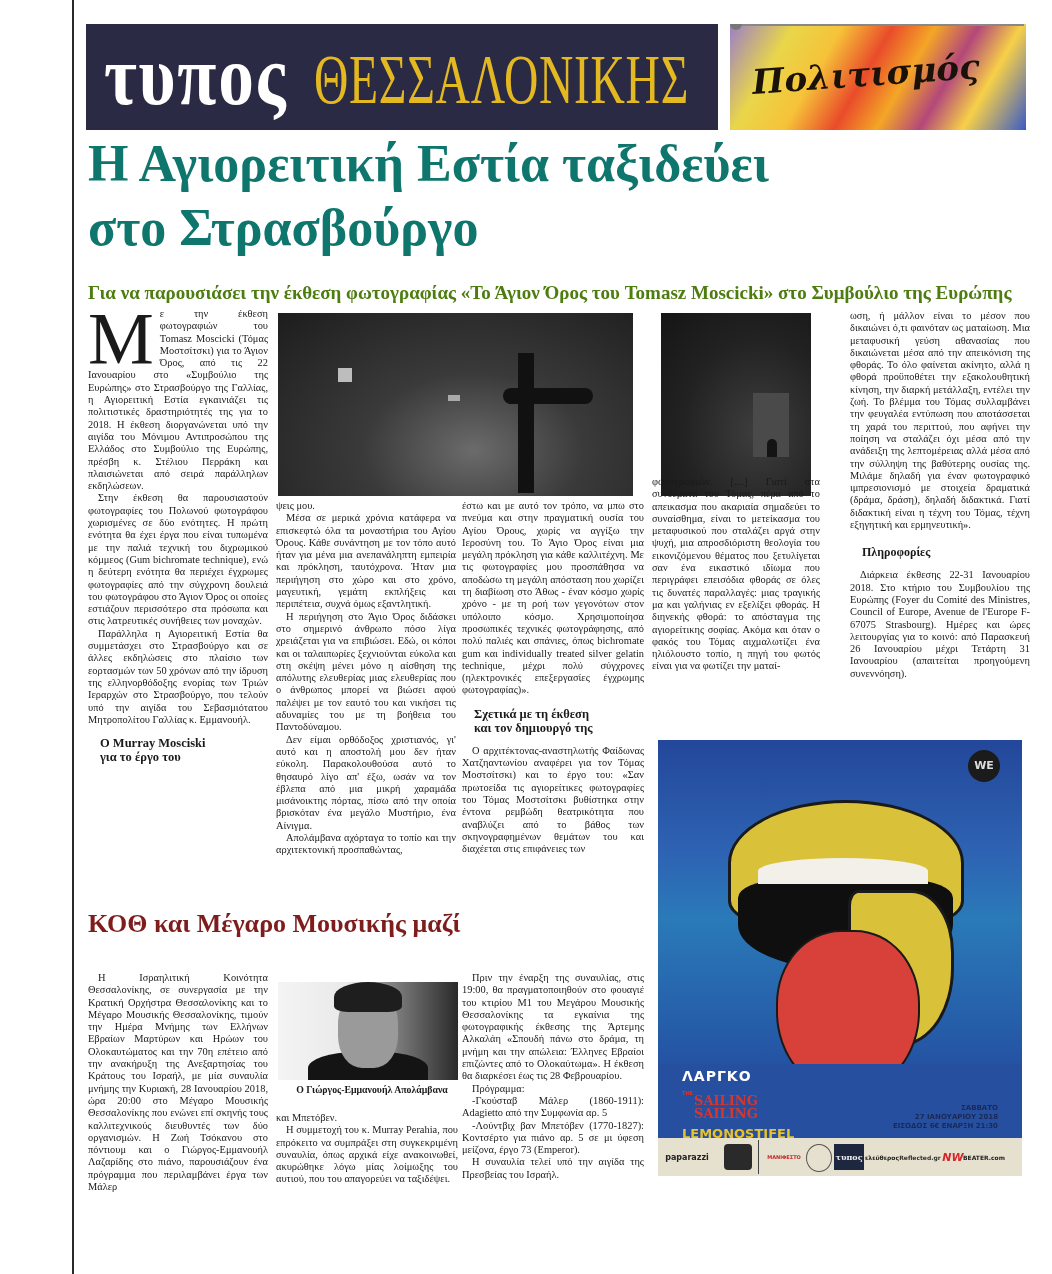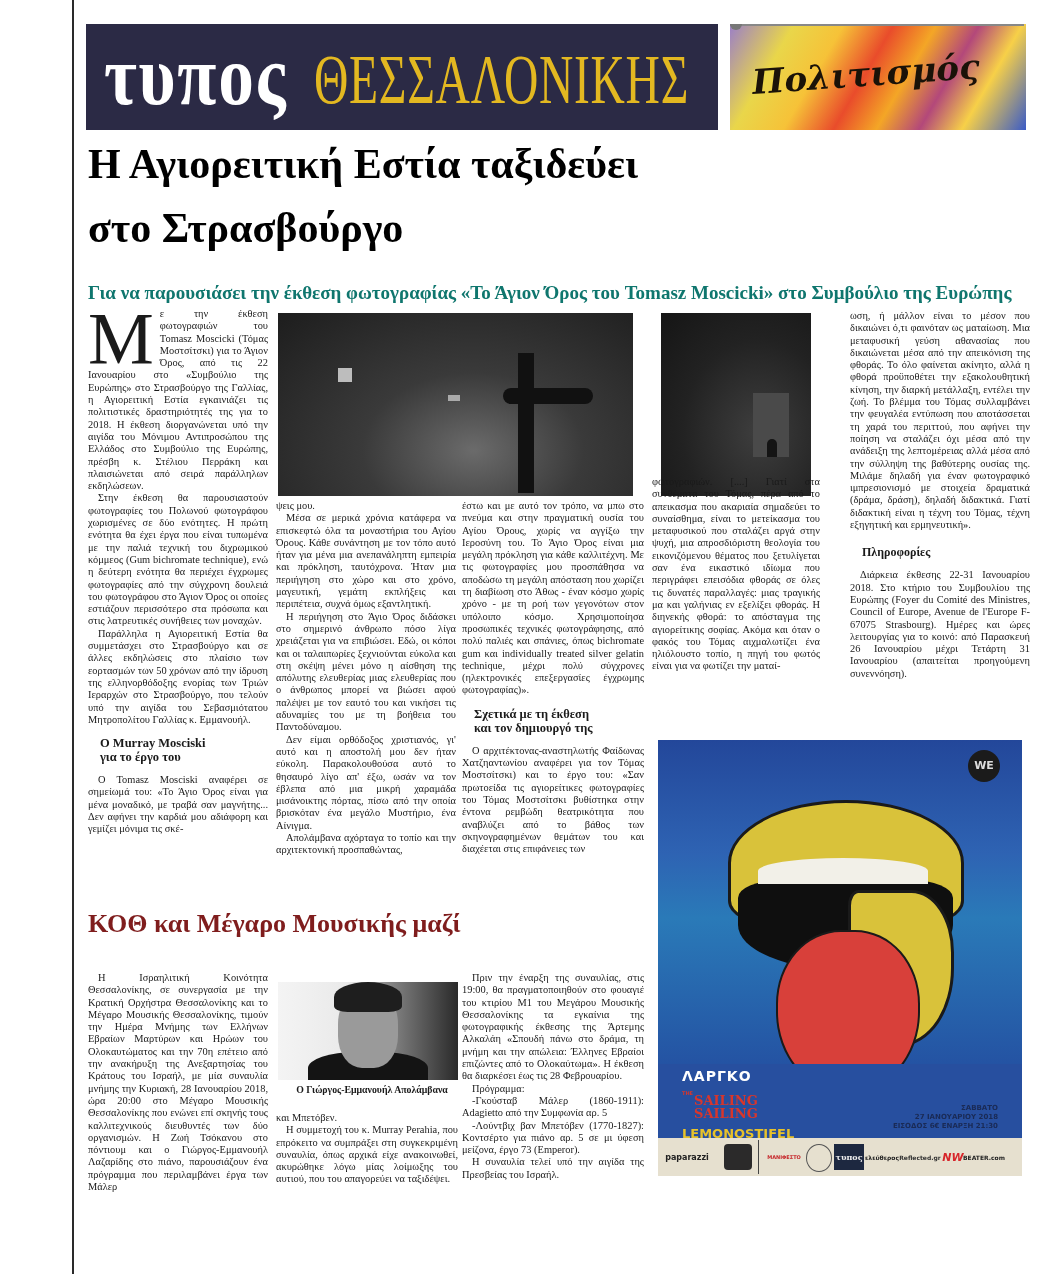--- a/index.html
+++ b/index.html
@@ -7,22 +7,22 @@
   .abs { position:absolute; }
   .leftrule { left:72px; top:0; width:2px; height:1274px; background:#2a2a2a; }
   .masthead { left:86px; top:24px; width:632px; height:106px; background:#2b2a45; }
   .mh-typos { position:absolute; left:18px; top:4px; font-family:"Liberation Serif", serif; font-weight:bold; font-size:84px; color:#ffffff; letter-spacing:2px; line-height:96px; transform:scaleX(0.85); transform-origin:left; }
   .mh-city { position:absolute; left:228px; top:14px; font-family:"Liberation Serif", serif; font-size:70px; color:#e3b821; line-height:84px; transform:scaleX(0.68); transform-origin:left; letter-spacing:1px; }
   .culture { left:730px; top:24px; width:296px; height:106px; overflow:hidden;
     background: linear-gradient(120deg, #9b7fc8 0%, #e9d64a 18%, #f6c238 32%, #e94c2b 46%, #f4a626 58%, #b3487a 70%, #f7d048 82%, #3a5bc7 100%); }
   .culture::before { content:""; position:absolute; left:-6px; top:-2px; width:300px; height:4px; background:#888; }
   .culture .dot { position:absolute; left:0; top:-6px; width:12px; height:12px; border-radius:50%; background:#777; }
   .culture-label { position:absolute; left:22px; top:30px; font-family:"DejaVu Serif", serif; font-style:italic; font-weight:bold; font-size:34px; color:#1a1208; transform:rotate(-4deg); }
-  .headline { left:88px; top:132px; width:760px; font-weight:bold; font-size:42px; line-height:64px; color:#000000; }
-  .subhead { left:88px; top:282px; width:960px; font-weight:bold; font-size:19px; color:#0f766e; white-space:nowrap; }
+  .headline { left:88px; top:132px; width:760px; font-weight:bold; font-size:52px; line-height:64px; color:#0f766e; }
+  .subhead { left:88px; top:282px; width:960px; font-weight:bold; font-size:19px; color:#4d7c0f; white-space:nowrap; }
   .col { font-size:10.4px; line-height:12.3px; text-align:justify; hyphens:auto; }
   .col p { margin:0; text-indent:10px; }
   .col p.noind { text-indent:0; }
   .dropcap { float:left; font-size:74px; line-height:58px; margin:2px 6px -2px 0; font-weight:normal; }
   .sect { font-weight:bold; font-size:12.5px; line-height:14px; margin:10px 0 10px 12px; }
   .photo1 { left:278px; top:313px; width:355px; height:183px; background: radial-gradient(ellipse at 55% 75%, #6b6b6b 0%, #3a3a3a 40%, #1d1d1d 100%); overflow:hidden; }
   .photo2 { left:661px; top:313px; width:150px; height:183px; background: radial-gradient(ellipse at 65% 65%, #3e3e3e 0%, #222 55%, #151515 100%); overflow:hidden; }
   .cross { position:absolute; background:#111; }
   .church { position:absolute; left:92px; top:80px; width:36px; height:64px; background:#4a4a4a; }
   .church-door { position:absolute; left:106px; top:126px; width:10px; height:18px; background:#141414; border-radius:5px 5px 0 0; }
@@ -65,21 +65,20 @@
 <div class="abs subhead">Για να παρουσιάσει την έκθεση φωτογραφίας «Το Άγιον Όρος του Tomasz Moscicki» στο Συμβούλιο της Ευρώπης</div>
 
 <div class="abs col" style="left:88px; top:308px; width:180px;">
   <p class="noind"><span class="dropcap">Μ</span><span>ε την έκθεση φωτογραφιών του Tomasz Moscicki (Τόμας Μοστσίτσκι) για το Άγιον Όρος, από τις 22 Ιανουαρίου στο «Συμβούλιο της Ευρώπης» στο Στρασβούργο της Γαλλίας, η Αγιορειτική Εστία εγκαινιάζει τις πολιτιστικές δραστηριότητές της για το 2018. Η έκθεση διοργανώνεται υπό την αιγίδα του Μόνιμου Αντιπροσώπου της Ελλάδος στο Συμβούλιο της Ευρώπης, πρέσβη κ. Στέλιου Περράκη και πλαισιώνεται από σειρά παράλληλων εκδηλώσεων.</span></p>
   <p>Στην έκθεση θα παρουσιαστούν φωτογραφίες του Πολωνού φωτογράφου χωρισμένες σε δύο ενότητες. Η πρώτη ενότητα θα έχει έργα που είναι τυπωμένα με την παλιά τεχνική του διχρωμικού κόμμεος (Gum bichromate technique), ενώ η δεύτερη ενότητα θα περιέχει έγχρωμες φωτογραφίες από την σύγχρονη δουλειά του φωτογράφου στο Άγιον Όρος οι οποίες εστιάζουν περισσότερο στα πρόσωπα και στις λατρευτικές συνήθειες των μοναχών.</p>
   <p>Παράλληλα η Αγιορειτική Εστία θα συμμετάσχει στο Στρασβούργο και σε άλλες εκδηλώσεις στο πλαίσιο των εορτασμών των 50 χρόνων από την ίδρυση της ελληνορθόδοξης ενορίας των Τριών Ιεραρχών στο Στρασβούργο, που τελούν υπό την αιγίδα του Σεβασμιότατου Μητροπολίτου Γαλλίας κ. Εμμανουήλ.</p>
   <div class="sect">
     <div>Ο Murray Mosciski</div>
     <div>για το έργο του</div>
   </div>
-  <p>Ο Tomasz Mosciski αναφέρει σε σημείωμά του: «Το Άγιο Όρος είναι για μένα μοναδικό, με τραβά σαν μαγνήτης... Δεν αφήνει την καρδιά μου αδιάφορη και γεμίζει μόνιμα τις σκέ-</p>
 </div>
 
 <div class="abs photo1">
   <div class="cross" style="left:240px; top:40px; width:16px; height:140px;"></div>
   <div class="cross" style="left:225px; top:75px; width:90px; height:16px; border-radius:8px;"></div>
   <div style="position:absolute; left:60px; top:55px; width:14px; height:14px; background:#bdbdbd;"></div>
   <div style="position:absolute; left:170px; top:82px; width:12px; height:6px; background:#aaa;"></div>
 </div>
 <div class="abs photo2">
   <div class="church"></div>

